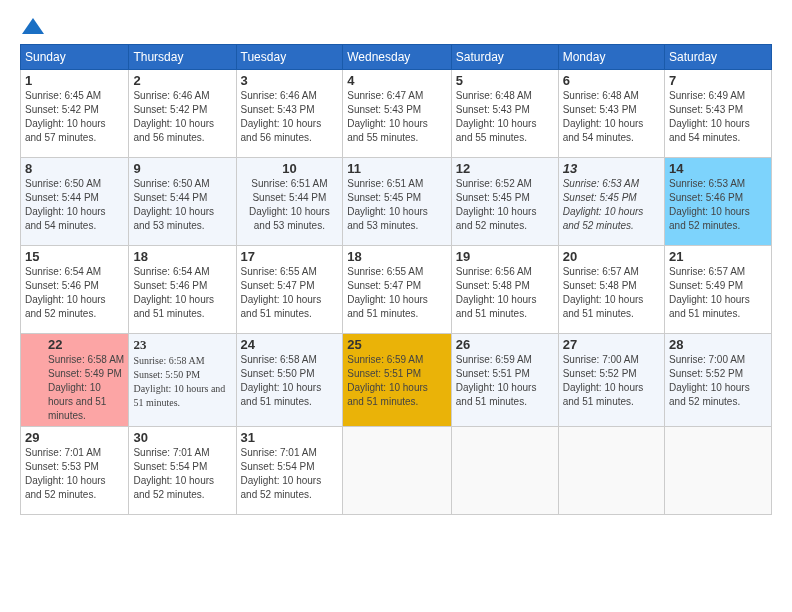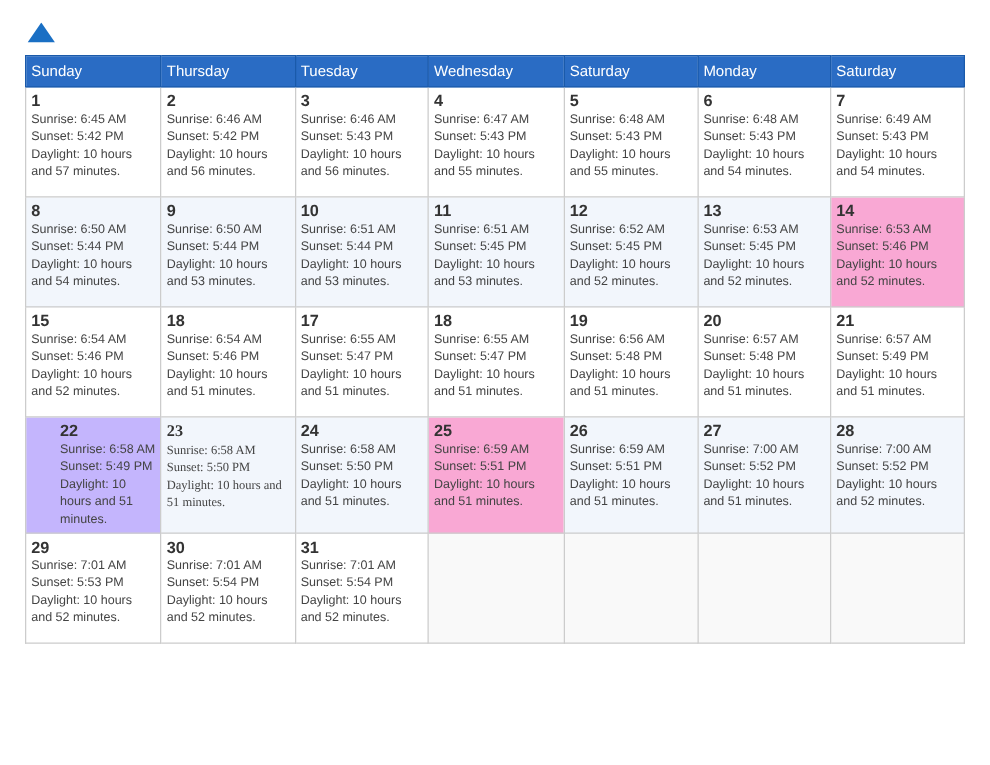--- a/index.html
+++ b/index.html
@@ -145,37 +145,37 @@
         </tr>
         <tr>
           <td style="background: rgb(242, 246, 252);">
             <span class="day-num">8</span>
             <div class="day-info">Sunrise: 6:50 AM<br>Sunset: 5:44 PM<br>Daylight: 10 hours and 54 minutes.</div>
           </td>
           <td style="background: rgb(242, 246, 252);">
             <span class="day-num">9</span>
             <div class="day-info">Sunrise: 6:50 AM<br>Sunset: 5:44 PM<br>Daylight: 10 hours and 53 minutes.</div>
           </td>
-          <td style="background: rgb(242, 246, 252);">
+          <td style="background: rgb(242, 246, 252); text-align: center;">
             <span class="day-num">10</span>
             <div class="day-info">Sunrise: 6:51 AM<br>Sunset: 5:44 PM<br>Daylight: 10 hours and 53 minutes.</div>
           </td>
           <td style="background: rgb(242, 246, 252);">
             <span class="day-num">11</span>
             <div class="day-info">Sunrise: 6:51 AM<br>Sunset: 5:45 PM<br>Daylight: 10 hours and 53 minutes.</div>
           </td>
           <td style="background: rgb(242, 246, 252);">
             <span class="day-num">12</span>
             <div class="day-info">Sunrise: 6:52 AM<br>Sunset: 5:45 PM<br>Daylight: 10 hours and 52 minutes.</div>
           </td>
-          <td style="background: rgb(242, 246, 252);">
+          <td style="background: rgb(242, 246, 252); font-style: italic;">
             <span class="day-num">13</span>
             <div class="day-info">Sunrise: 6:53 AM<br>Sunset: 5:45 PM<br>Daylight: 10 hours and 52 minutes.</div>
           </td>
-          <td style="background: #f9a8d4;">
+          <td style="background: #7dd3fc;">
             <span class="day-num">14</span>
             <div class="day-info">Sunrise: 6:53 AM<br>Sunset: 5:46 PM<br>Daylight: 10 hours and 52 minutes.</div>
           </td>
         </tr>
         <tr>
           <td>
             <span class="day-num">15</span>
             <div class="day-info">Sunrise: 6:54 AM<br>Sunset: 5:46 PM<br>Daylight: 10 hours and 52 minutes.</div>
           </td>
           <td>
@@ -197,33 +197,33 @@
           <td>
             <span class="day-num">20</span>
             <div class="day-info">Sunrise: 6:57 AM<br>Sunset: 5:48 PM<br>Daylight: 10 hours and 51 minutes.</div>
           </td>
           <td>
             <span class="day-num">21</span>
             <div class="day-info">Sunrise: 6:57 AM<br>Sunset: 5:49 PM<br>Daylight: 10 hours and 51 minutes.</div>
           </td>
         </tr>
         <tr>
-          <td style="background: #c4b5fd; padding-left: 27px;">
+          <td style="background: #fca5a5; padding-left: 27px;">
             <span class="day-num">22</span>
             <div class="day-info">Sunrise: 6:58 AM<br>Sunset: 5:49 PM<br>Daylight: 10 hours and 51 minutes.</div>
           </td>
           <td style="background: rgb(242, 246, 252); font-family: Liberation Serif, serif;">
             <span class="day-num">23</span>
             <div class="day-info">Sunrise: 6:58 AM<br>Sunset: 5:50 PM<br>Daylight: 10 hours and 51 minutes.</div>
           </td>
           <td style="background: rgb(242, 246, 252);">
             <span class="day-num">24</span>
             <div class="day-info">Sunrise: 6:58 AM<br>Sunset: 5:50 PM<br>Daylight: 10 hours and 51 minutes.</div>
           </td>
-          <td style="background: #f9a8d4; margin-top: 16px;">
+          <td style="background: #eab308; margin-top: 16px;">
             <span class="day-num">25</span>
             <div class="day-info">Sunrise: 6:59 AM<br>Sunset: 5:51 PM<br>Daylight: 10 hours and 51 minutes.</div>
           </td>
           <td style="background: rgb(242, 246, 252);">
             <span class="day-num">26</span>
             <div class="day-info">Sunrise: 6:59 AM<br>Sunset: 5:51 PM<br>Daylight: 10 hours and 51 minutes.</div>
           </td>
           <td style="background: rgb(242, 246, 252);">
             <span class="day-num">27</span>
             <div class="day-info">Sunrise: 7:00 AM<br>Sunset: 5:52 PM<br>Daylight: 10 hours and 51 minutes.</div>

